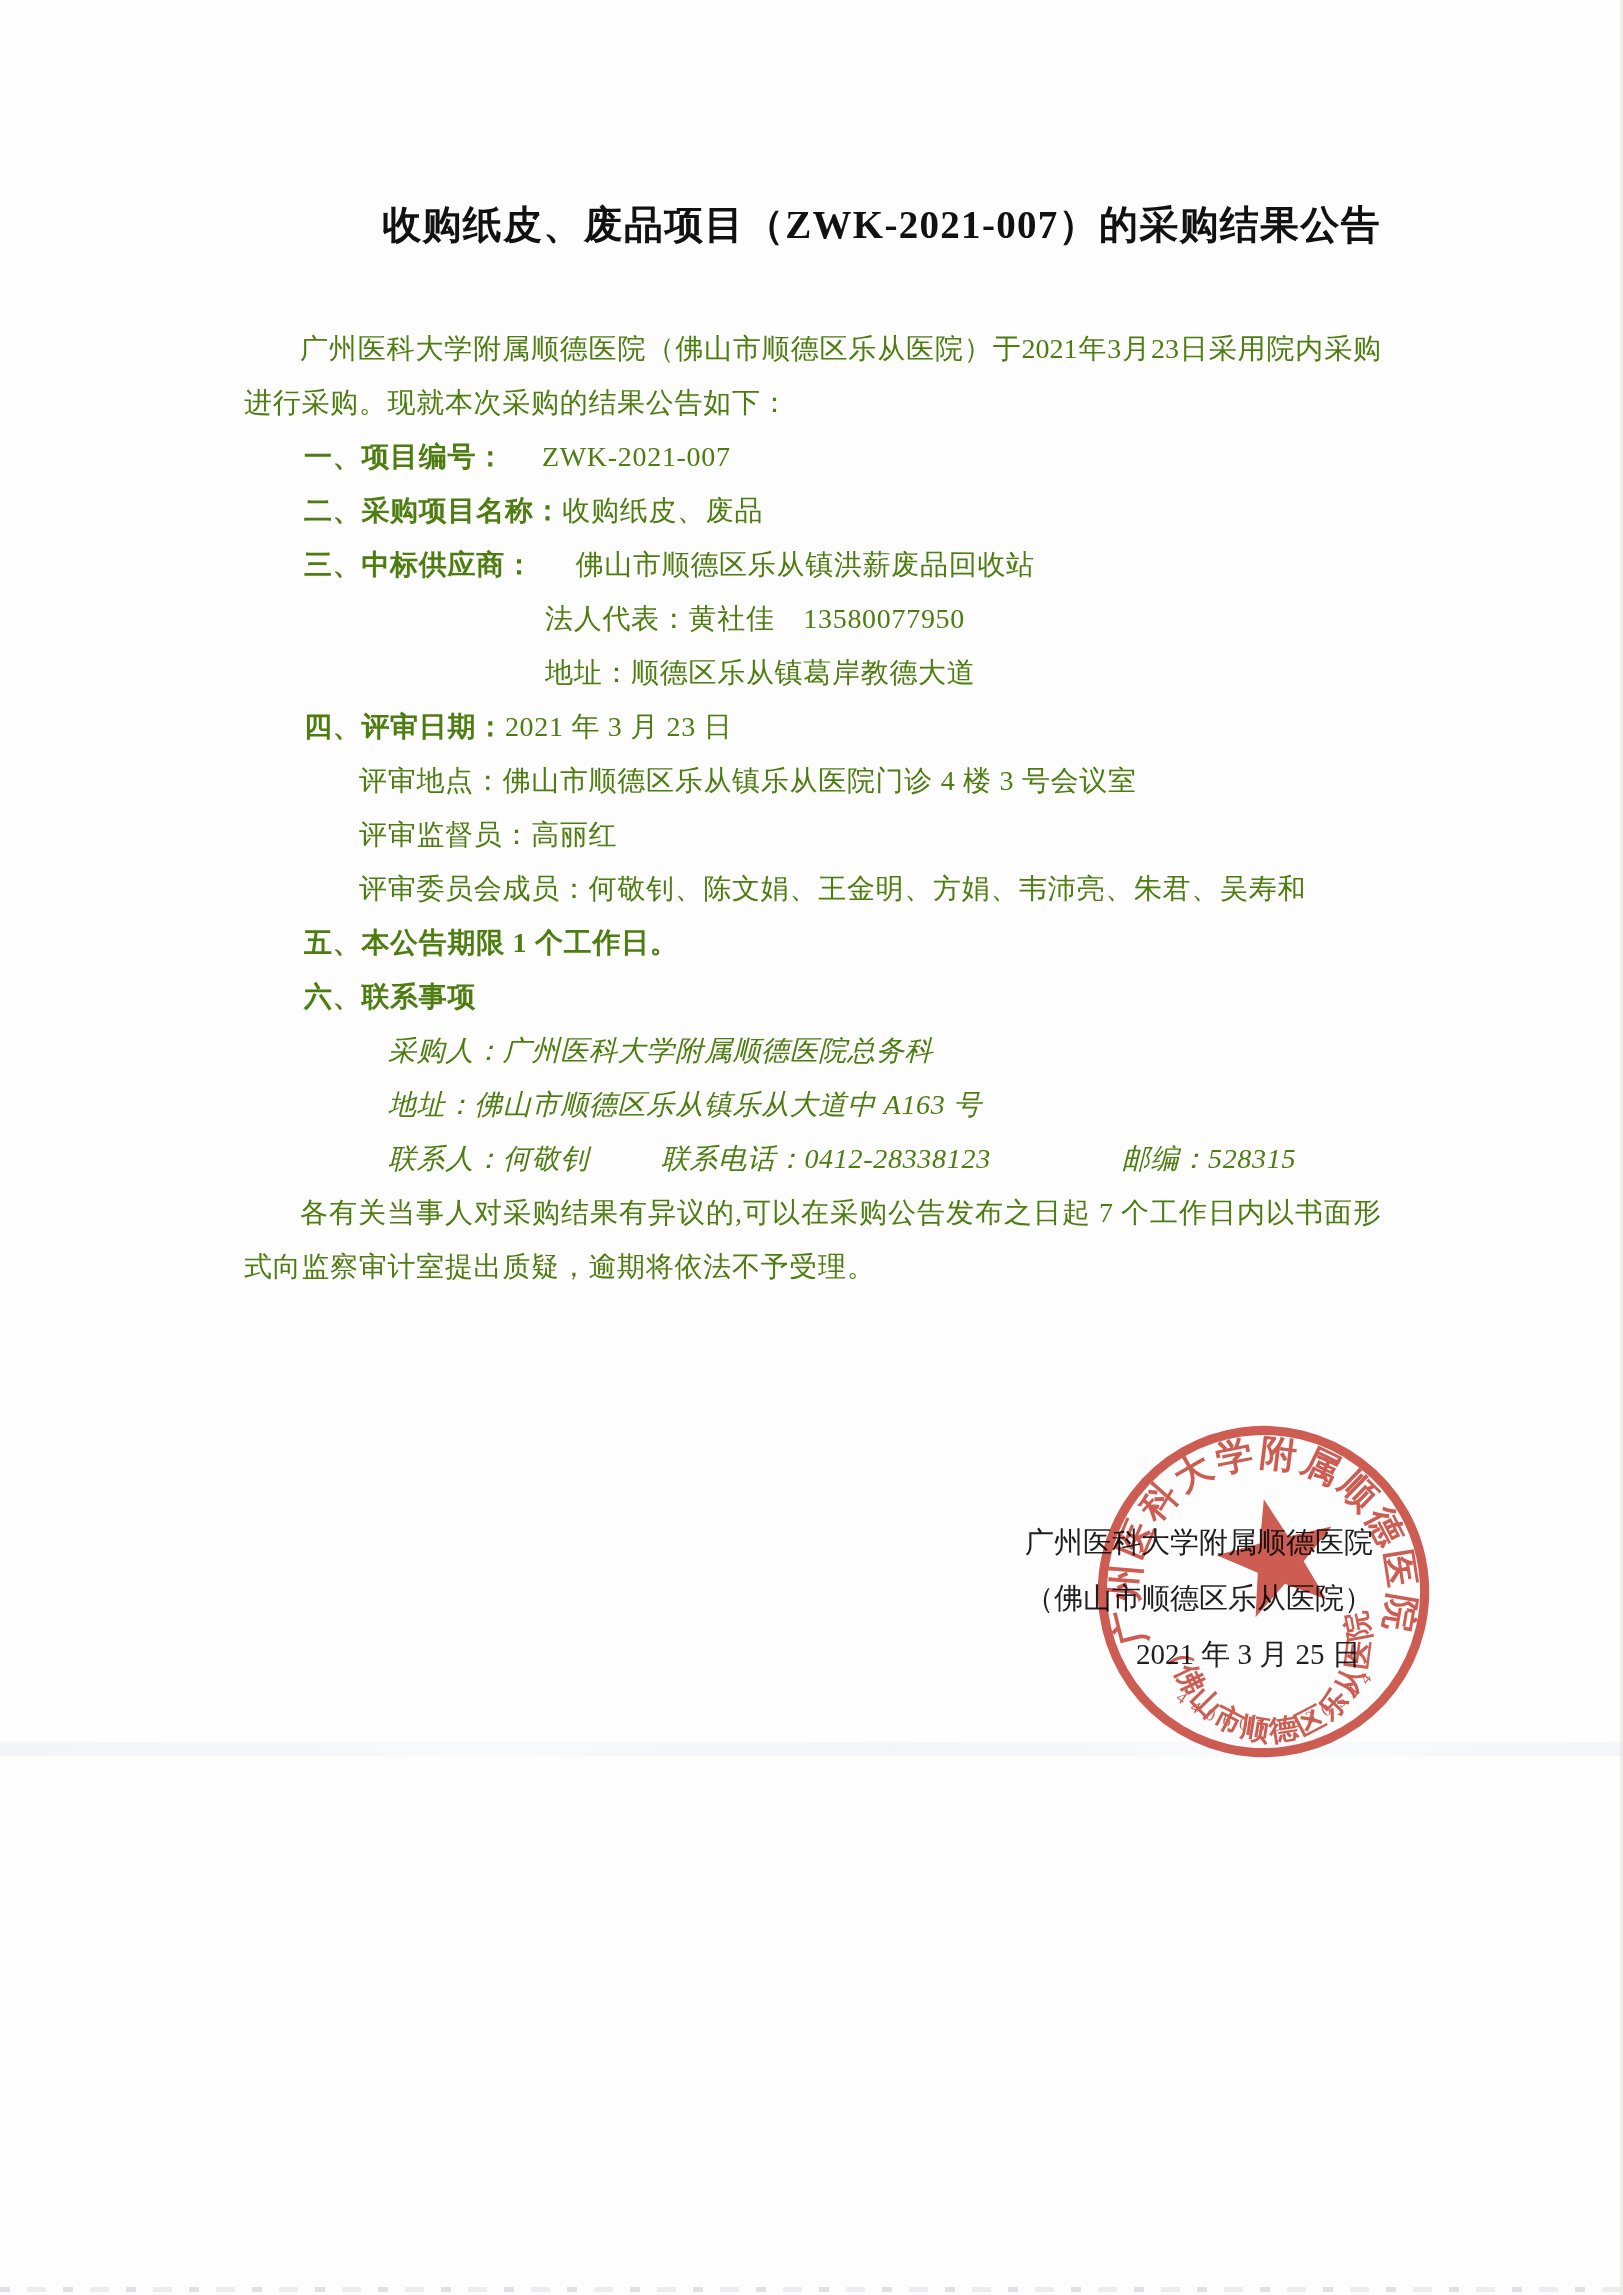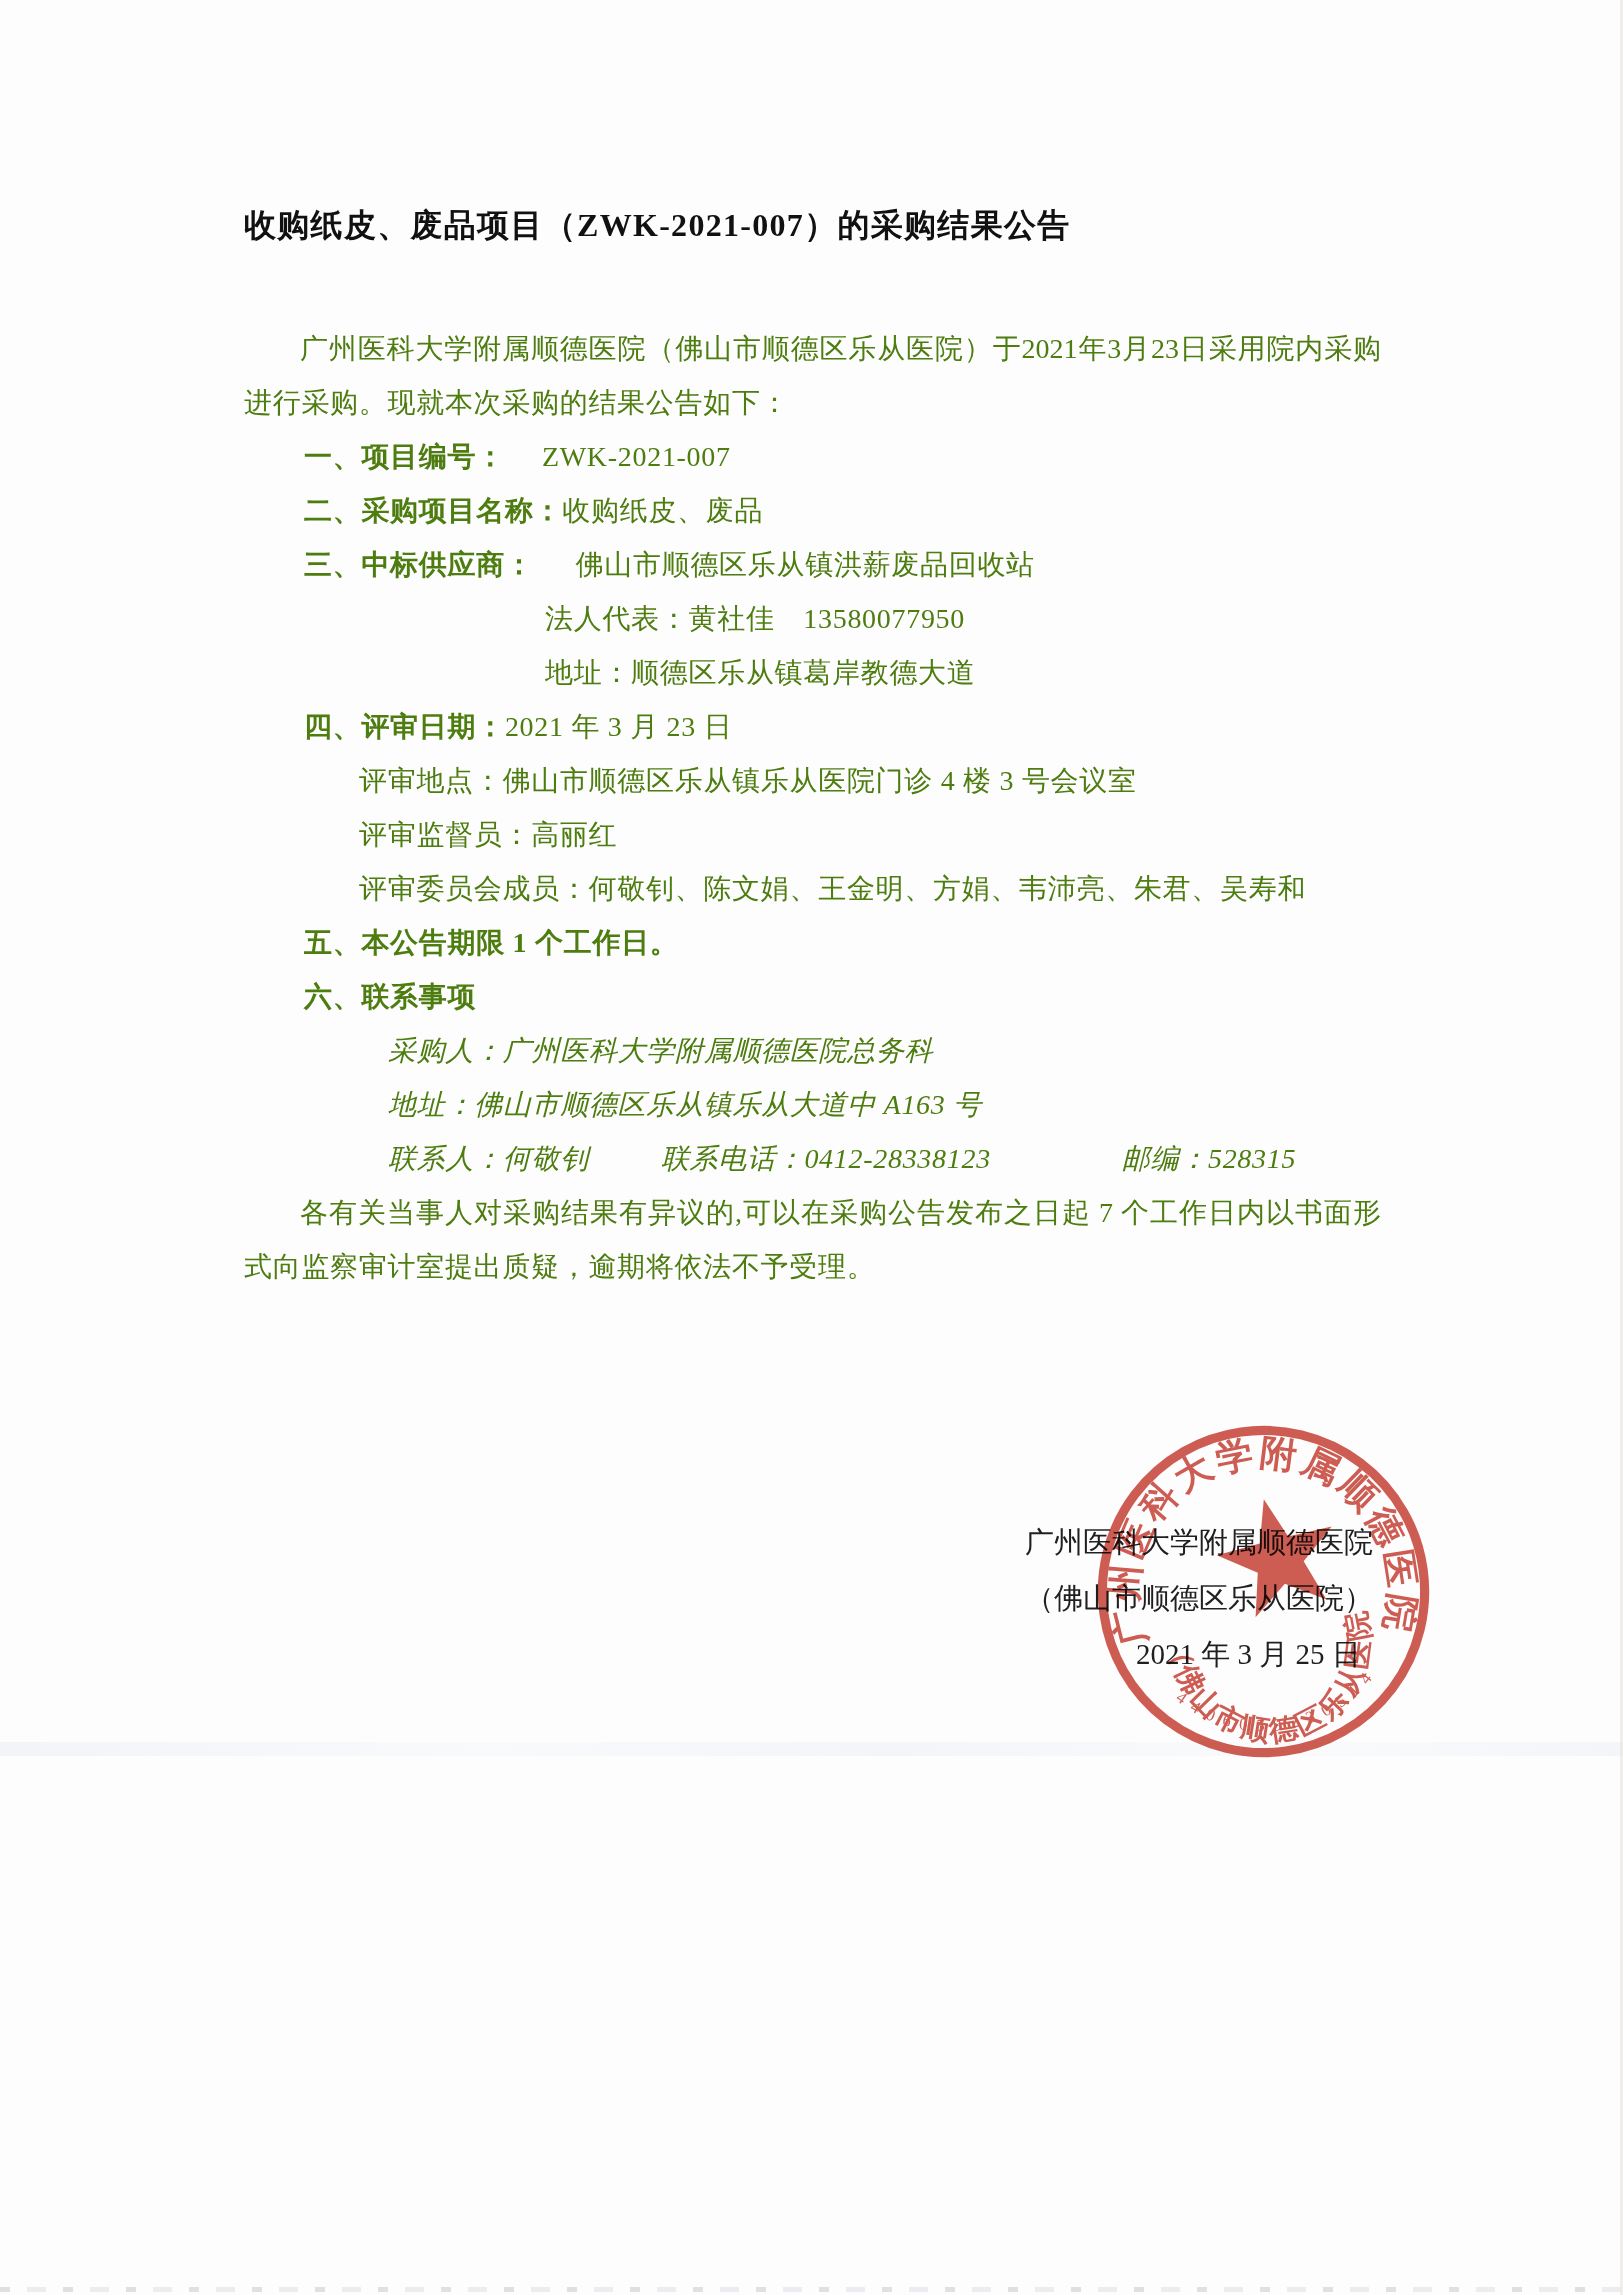--- a/index.html
+++ b/index.html
@@ -4,22 +4,22 @@
 <style>
   html,body{margin:0;padding:0;background:#ffffff;}
   body{
     width:1624px;height:2295px;position:relative;overflow:hidden;
     font-family:"Liberation Serif","DejaVu Serif",serif;
     color:#1c1c1c;
   }
   .page{position:absolute;inset:0;background:#fdfdfe;}
   .content{position:absolute;left:244px;top:195px;width:1137px;}
   .title{
-    font-size:32px;font-weight:bold;letter-spacing:1.3px;color:#111;
-    text-align:left;line-height:60px;height:60px;white-space:nowrap;
+    font-size:39px;font-weight:bold;letter-spacing:1.3px;color:#111;
+    text-align:right;line-height:60px;height:60px;white-space:nowrap;
     margin-bottom:67px;
   }
   .line{
     font-size:28px;line-height:54px;height:54px;letter-spacing:0.7px;
     white-space:nowrap;color:#4d7c0f;
   }
   .fill{
     white-space:normal;letter-spacing:0;
     text-align:justify;text-align-last:justify;
   }

